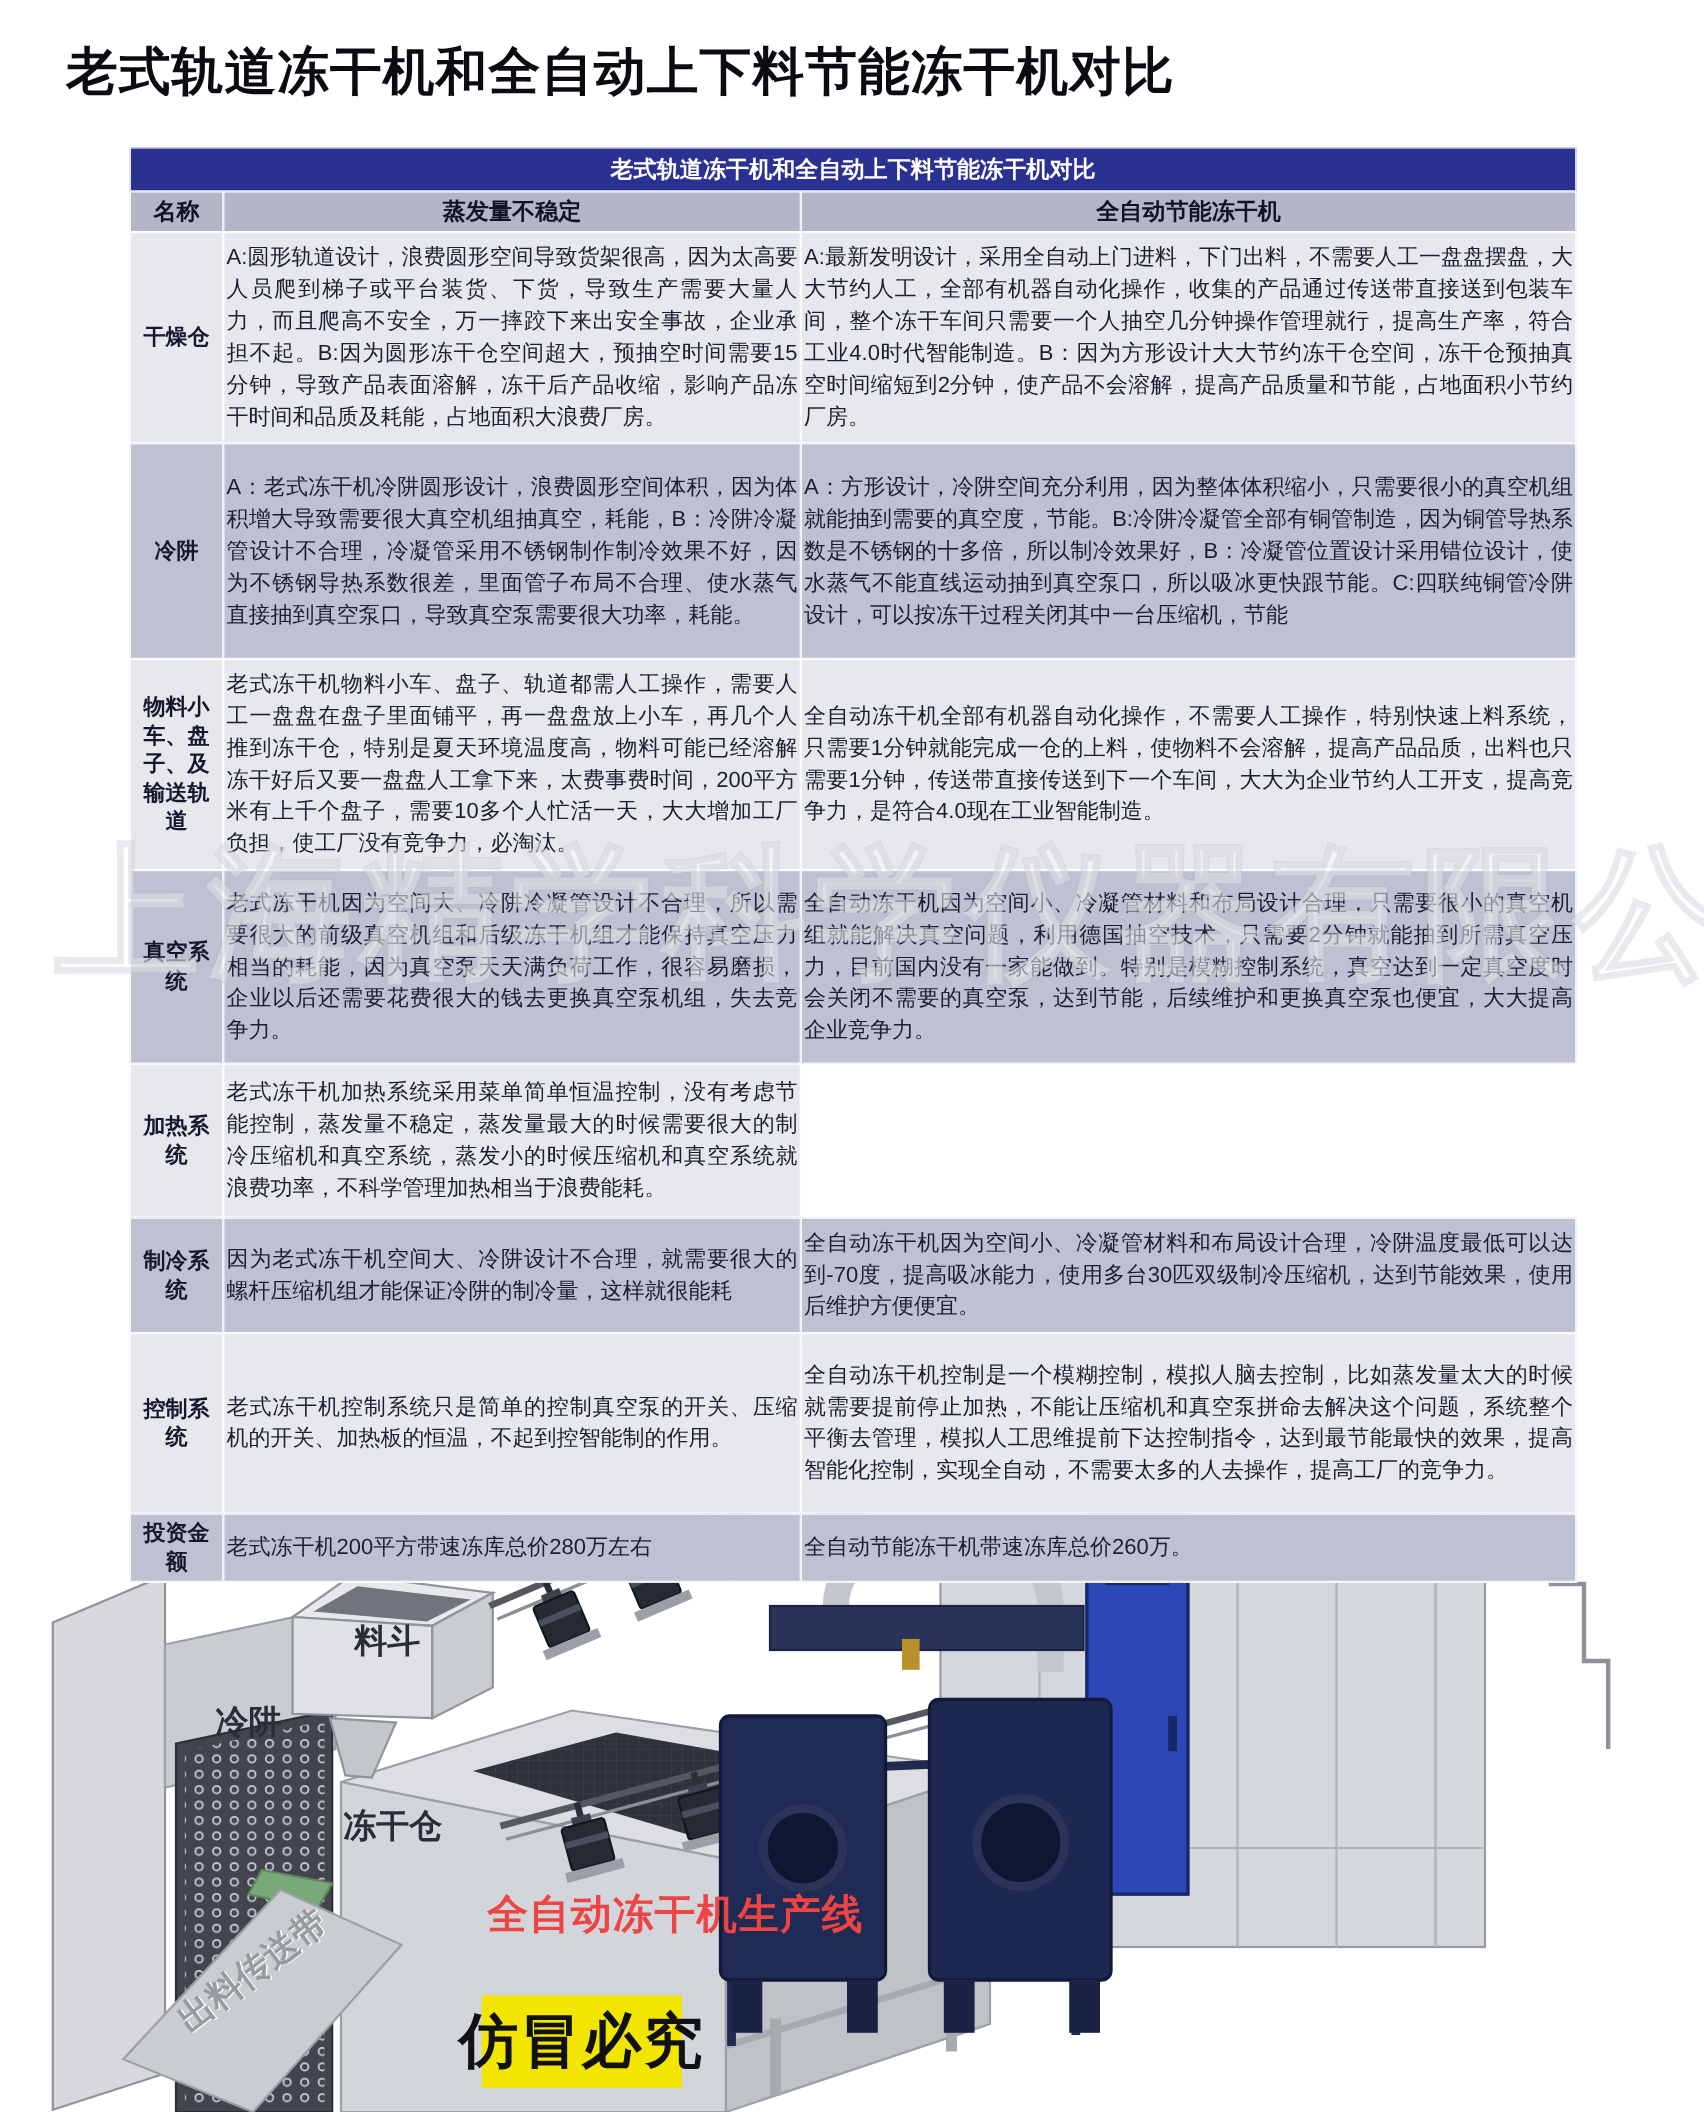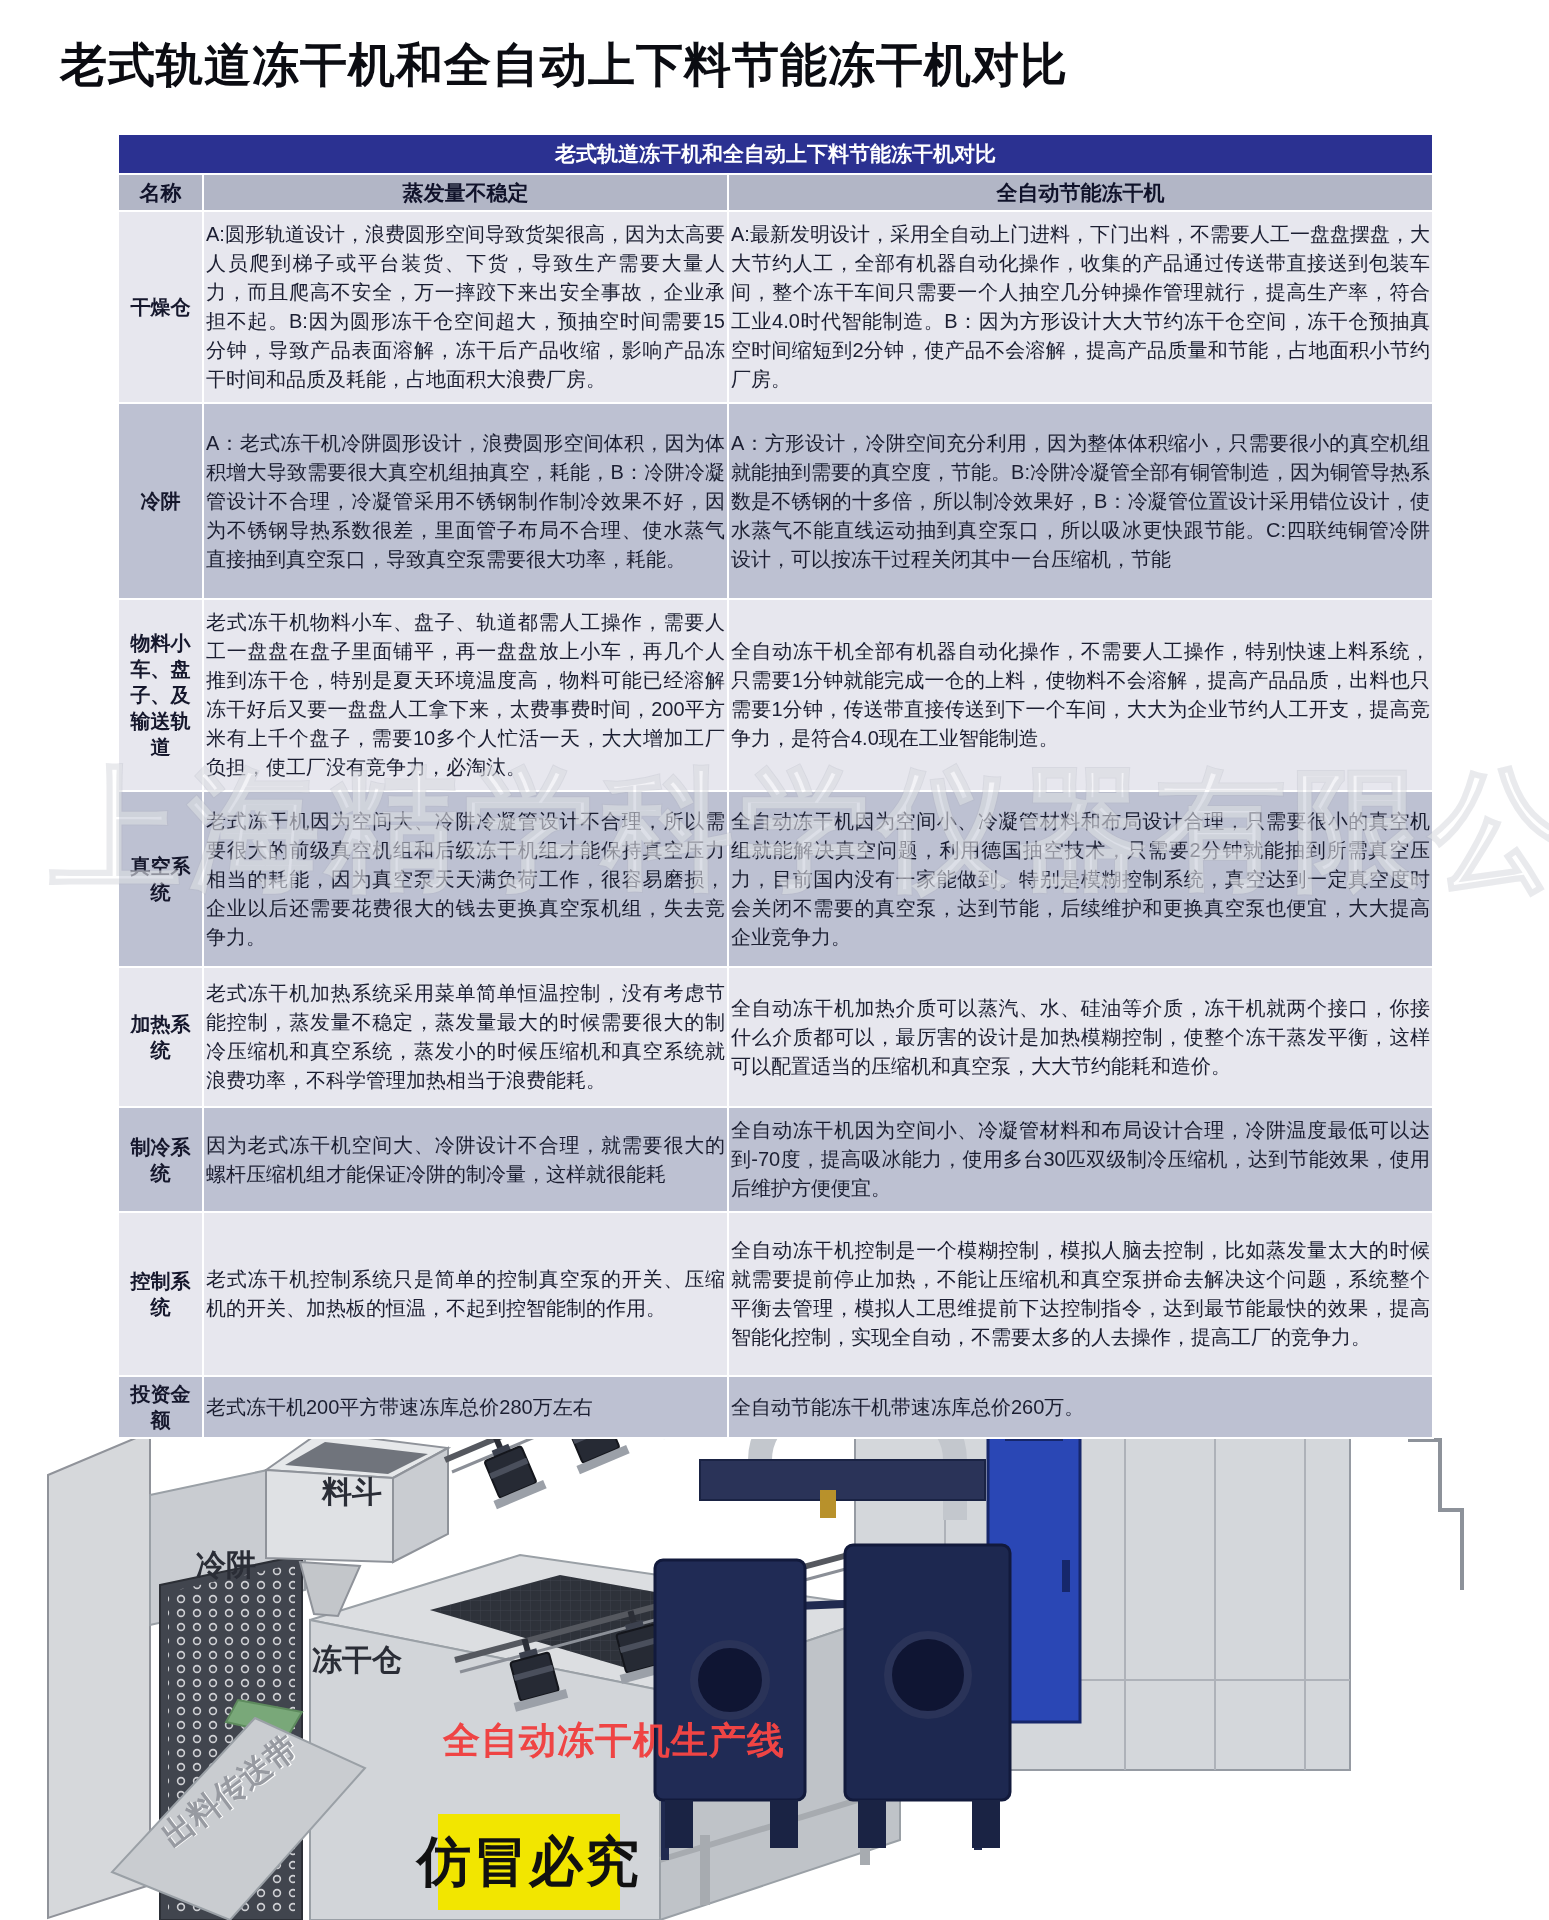--- a/index.html
+++ b/index.html
@@ -37,21 +37,21 @@
 
   
   .figures{position:absolute;left:0;top:1160px;width:1549px;height:760px;z-index:1;}
   .fig-label{position:absolute;z-index:3;color:#2a2d36;font-weight:bold;white-space:nowrap;}
   .lbl-coldtrap{left:196px;top:1545px;font-size:30px;}
   .lbl-hopper{left:322px;top:1472px;font-size:30px;}
   .lbl-chamber{left:312px;top:1640px;font-size:30px;}
   .lbl-ramp{left:150px;top:1770px;font-size:32px;color:#979aa1;
             text-shadow:1px 1px 0 #ffffff;transform:rotate(-37deg);}
   .lbl-prodline{left:443px;top:1716px;font-size:37px;color:#ef4444;letter-spacing:1px;}
-  .lbl-fake{left:438px;top:1814px;width:182px;height:96px;background:#f2e600;
+  .lbl-fake{left:438px;top:1814px;width:182px;height:84px;background:#f2e600;
             color:#111;font-size:54px;font-weight:bold;display:flex;
             align-items:center;justify-content:center;letter-spacing:2px;}
   .lbl-photo-caption{left:884px;top:1872px;font-size:33px;color:#17181d;letter-spacing:1px;margin-top:46px;}
 </style>
 </head>
 <body>
 
 <div id="page">
 
   <div class="doc-title">老式轨道冻干机和全自动上下料节能冻干机对比</div>
@@ -81,21 +81,20 @@
       <div class="cell cell-text">全自动冻干机全部有机器自动化操作，不需要人工操作，特别快速上料系统，只需要1分钟就能完成一仓的上料，使物料不会溶解，提高产品品质，出料也只需要1分钟，传送带直接传送到下一个车间，大大为企业节约人工开支，提高竞争力，是符合4.0现在工业智能制造。</div>
     </div>
     <div class="grid-row row-dark r4">
       <div class="cell cell-name">真空系统</div>
       <div class="cell cell-text">老式冻干机因为空间大、冷阱冷凝管设计不合理，所以需要很大的前级真空机组和后级冻干机组才能保持真空压力相当的耗能，因为真空泵天天满负荷工作，很容易磨损，企业以后还需要花费很大的钱去更换真空泵机组，失去竞争力。</div>
       <div class="cell cell-text">全自动冻干机因为空间小、冷凝管材料和布局设计合理，只需要很小的真空机组就能解决真空问题，利用德国抽空技术，只需要2分钟就能抽到所需真空压力，目前国内没有一家能做到。特别是模糊控制系统，真空达到一定真空度时会关闭不需要的真空泵，达到节能，后续维护和更换真空泵也便宜，大大提高企业竞争力。</div>
     </div>
     <div class="grid-row row-light r5">
       <div class="cell cell-name">加热系统</div>
       <div class="cell cell-text">老式冻干机加热系统采用菜单简单恒温控制，没有考虑节能控制，蒸发量不稳定，蒸发量最大的时候需要很大的制冷压缩机和真空系统，蒸发小的时候压缩机和真空系统就浪费功率，不科学管理加热相当于浪费能耗。</div>
-      <div class="cell cell-text">全自动冻干机加热介质可以蒸汽、水、硅油等介质，冻干机就两个接口，你接什么介质都可以，最厉害的设计是加热模糊控制，使整个冻干蒸发平衡，这样可以配置适当的压缩机和真空泵，大大节约能耗和造价。</div>
     </div>
     <div class="grid-row row-dark r6">
       <div class="cell cell-name">制冷系统</div>
       <div class="cell cell-text">因为老式冻干机空间大、冷阱设计不合理，就需要很大的螺杆压缩机组才能保证冷阱的制冷量，这样就很能耗</div>
       <div class="cell cell-text">全自动冻干机因为空间小、冷凝管材料和布局设计合理，冷阱温度最低可以达到-70度，提高吸冰能力，使用多台30匹双级制冷压缩机，达到节能效果，使用后维护方便便宜。</div>
     </div>
     <div class="grid-row row-light r7">
       <div class="cell cell-name">控制系统</div>
       <div class="cell cell-text">老式冻干机控制系统只是简单的控制真空泵的开关、压缩机的开关、加热板的恒温，不起到控智能制的作用。</div>
       <div class="cell cell-text">全自动冻干机控制是一个模糊控制，模拟人脑去控制，比如蒸发量太大的时候就需要提前停止加热，不能让压缩机和真空泵拼命去解决这个问题，系统整个平衡去管理，模拟人工思维提前下达控制指令，达到最节能最快的效果，提高智能化控制，实现全自动，不需要太多的人去操作，提高工厂的竞争力。</div>

